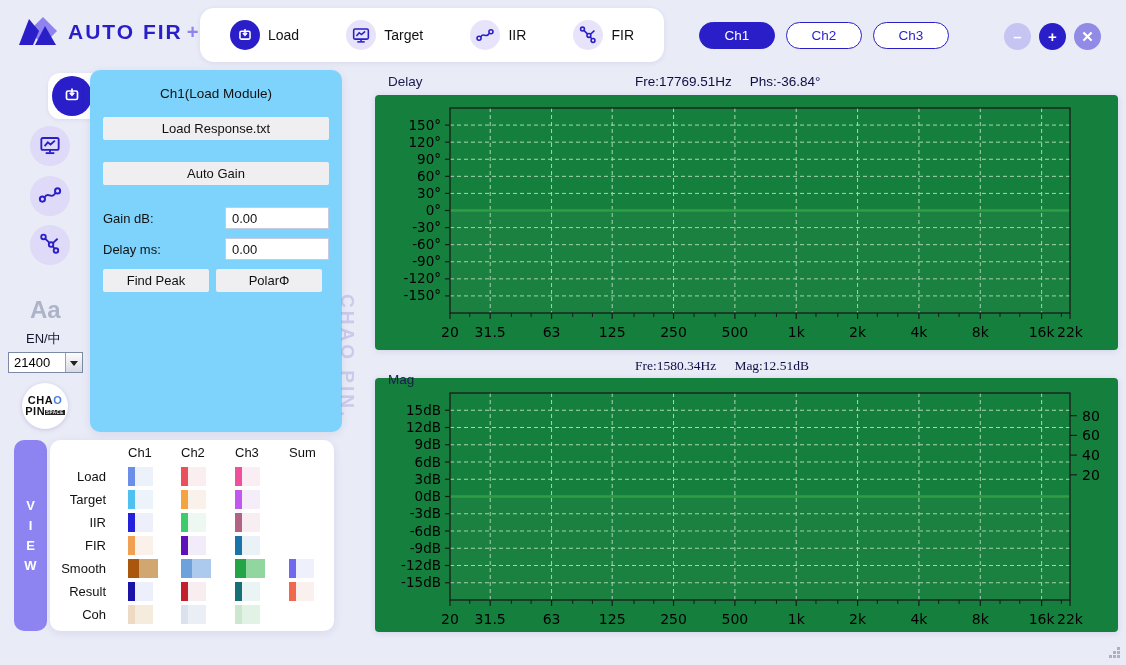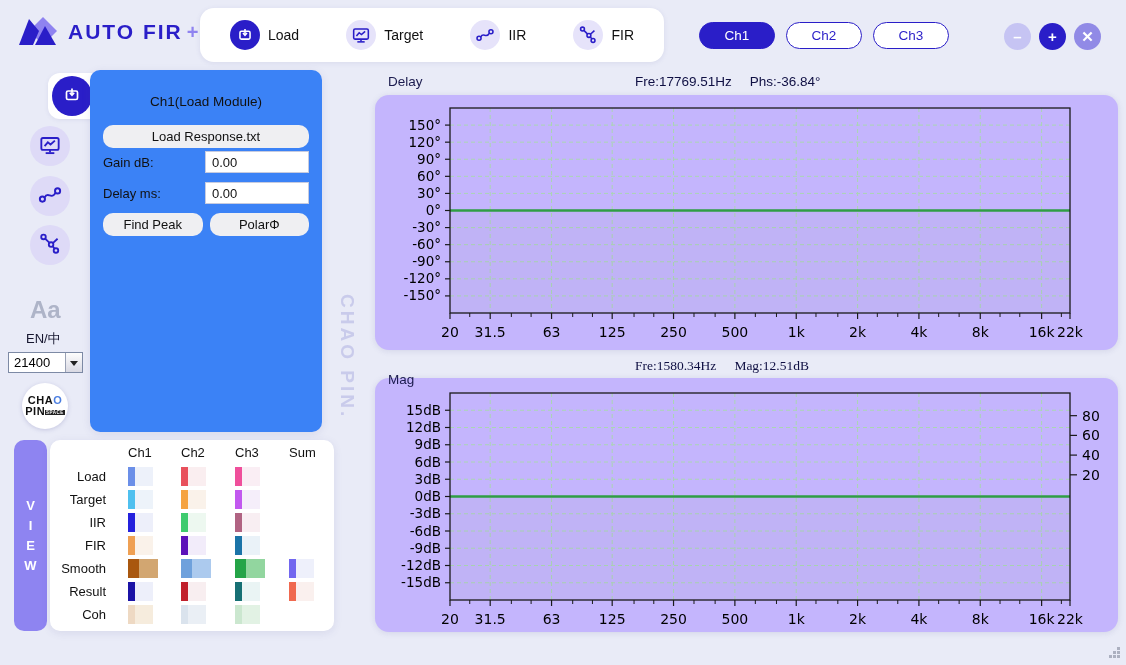--- a/index.html
+++ b/index.html
@@ -54,25 +54,25 @@
     display:flex; align-items:center; justify-content:center; }
   .combo-arrow::after { content:""; border:4px solid transparent; border-top:5px solid #222; margin-top:5px; }
   .samplerate { position:absolute; left:8px; top:352px; width:75px; }
   .chaopin { position:absolute; left:22px; top:383px; width:46px; height:46px; border-radius:50%;
     background:#fff; box-shadow:0 1px 4px rgba(90,90,160,.25); cursor:pointer;
     display:flex; flex-direction:column; align-items:center; justify-content:center; line-height:11px; }
   .chaopin .l1, .chaopin .l2 { font-size:11px; font-weight:800; color:#111; letter-spacing:.5px; }
   .chaopin .blue { color:#4a7de0; }
   .chaopin .badge { font-size:4.5px; background:#222; color:#fff; padding:0 1px; vertical-align:1px; }
   
-  .module-panel { position:absolute; left:90px; top:70px; width:232px; height:362px;
-    background:#3b82f6; border-radius:10px; box-shadow:0 2px 8px rgba(80,80,150,.12); padding:20px 13px 0 13px; }
+  .module-panel { position:absolute; left:90px; top:70px; width:252px; height:362px;
+    background:#7dd3fc; border-radius:10px; box-shadow:0 2px 8px rgba(80,80,150,.12); padding:12px 13px 0 13px; }
   .panel-title { text-align:center; font-size:13.5px; color:#111; margin:4px 0 16px; }
-  .pbtn { display:block; width:100%; height:23px; background:#efeff2; border:none; border-radius:10px;
-    font-size:13px; color:#111; font-family:inherit; cursor:pointer; margin-bottom:3px; }
+  .pbtn { display:block; width:100%; height:23px; background:#efeff2; border:none; border-radius:2px;
+    font-size:13px; color:#111; font-family:inherit; cursor:pointer; margin-bottom:22px; }
   .prow { display:flex; justify-content:space-between; align-items:center; margin-bottom:9px; }
   .prow label { font-size:13px; color:#111; }
   .prow .combo, .prow input { width:104px; }
   .prow input { height:22px; border:1px solid #c6cbdf; font-size:13px; padding-left:6px; color:#111; font-family:inherit; }
   .pbtn-half { display:flex; gap:7px; }
   .pbtn-half .pbtn { width:106px; }
   
   .watermark { position:absolute; left:336px; top:294px; writing-mode:vertical-rl;
     font-size:19px; font-weight:bold; letter-spacing:3px; color:rgba(130,130,208,.30); }
   
@@ -91,21 +91,21 @@
   
   .chart-block { position:absolute; left:375px; width:743px; }
   .block-phase { top:66px; } .block-mag { top:352px; }
   .chart-head { position:relative; height:29px; }
   .block-mag .chart-head { height:26px; }
   .chart-title { position:absolute; left:13px; top:8px; font-size:13.5px; color:#1b1b4e; }
   .block-mag .chart-title { top:20px; }
   .chart-readout { position:absolute; left:260px; top:8px; display:flex; gap:18px;
     font-size:13.5px; color:#0f0f43; }
   .block-mag .chart-readout { top:6px;font-family:Liberation Serif, serif; }
-  .chart-card { background:#c4b5fd; border-radius:14px; box-shadow:0 1px 6px rgba(70,70,140,.14); }
+  .chart-card { background:#15803d; border-radius:4px; box-shadow:0 1px 6px rgba(70,70,140,.14); }
   .chart-card svg { display:block; }
   
   .resize-grip { position:absolute; left:1106px; top:644px; cursor:nwse-resize; }
 </style>
 </head>
 <body>
 
 <div class="brand">
   <svg width="44" height="38" viewBox="0 0 44 38">
     <polygon points="27,4 41,18 27,32 13,18" fill="#8f83f0"></polygon>
@@ -223,20 +223,21 @@
   <span class="combo-arrow"></span>
 </div>
 <div class="chaopin">
   <span class="l1">CHA<span class="blue">O</span></span>
   <span class="l2">PIN<span class="badge">SPACE</span></span>
 </div>
 
 <section class="module-panel">
   <div class="panel-title">Ch1(Load Module)</div>
   <button class="pbtn">Load Response.txt</button>
+  <button class="pbtn">Auto Gain</button>
   <div class="prow">
     <label>Gain dB:</label>
     <input type="text" value="0.00" style="">
   </div>
   <div class="prow">
     <label>Delay ms:</label>
     <input type="text" value="0.00" style="">
   </div>
   <div class="pbtn-half">
     <button class="pbtn">Find Peak</button>

